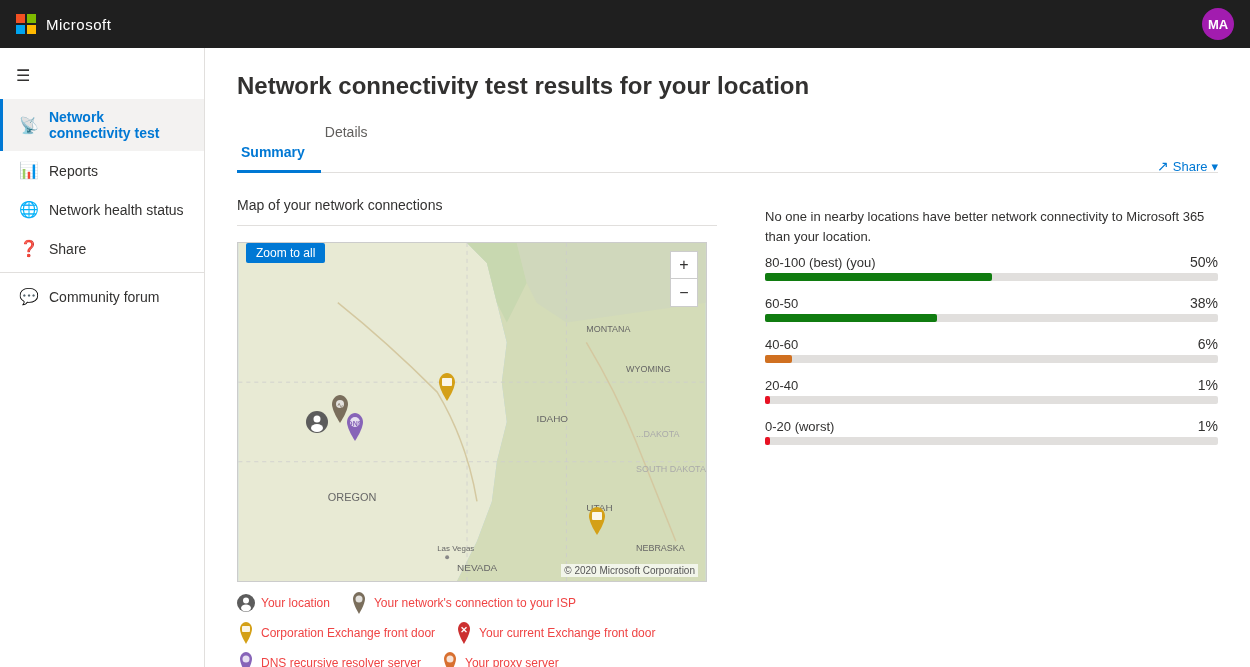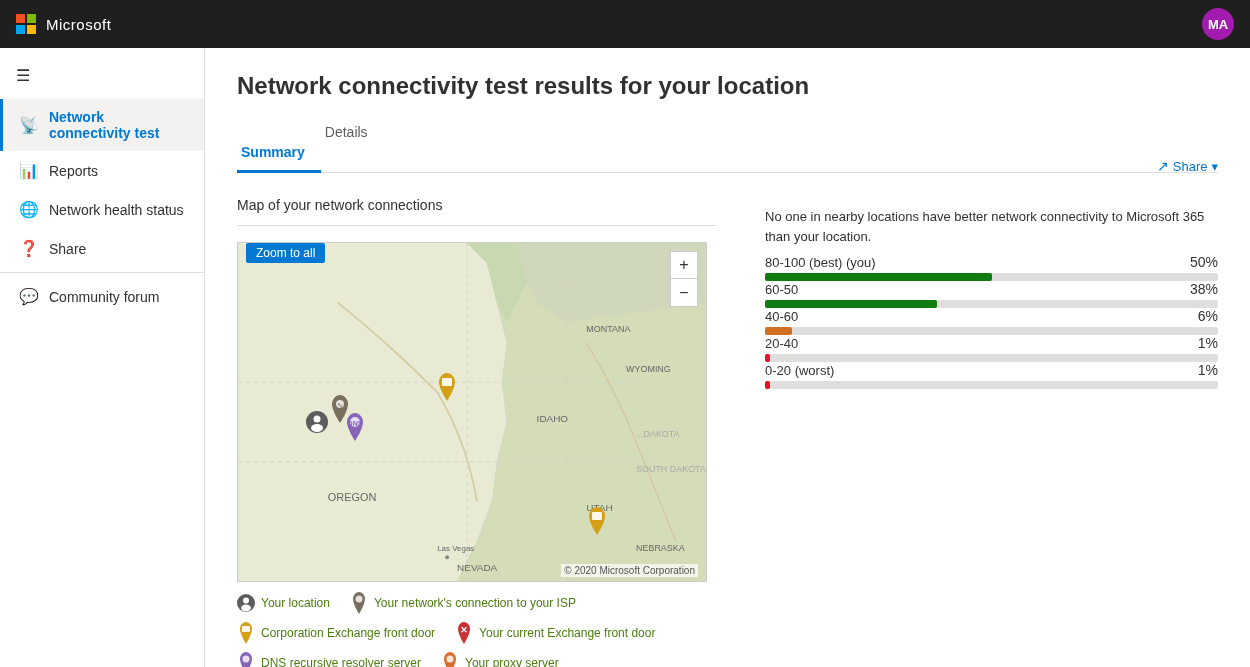--- a/index.html
+++ b/index.html
@@ -136,26 +136,26 @@
     }
 
     
     .map-pin {
       position: absolute;
       z-index: 5;
     }
 
     
     .legend { display: flex; flex-wrap: wrap; gap: 8px 20px; margin-top: 12px; }
-    .legend-item { display: flex; align-items: center; gap: 6px; font-size: 12px; color: #4d7c0f; }
+    .legend-item { display: flex; align-items: center; gap: 6px; font-size: 12px; color: #ef4444; }
 
     
     .quality-description { font-size: 13px; color: #323130; margin-bottom: 16px; line-height: 1.5; }
     .quality-chart { margin-top: 8px; }
-    .chart-row { }
+    .chart-row { margin-bottom: 14px; }
     .chart-label-row { display: flex; justify-content: space-between; align-items: center; margin-bottom: 3px; }
     .chart-label { font-size: 13px; color: #323130; }
     .chart-pct { font-size: 14px; color: #323130; }
     .chart-bar-bg { height: 8px; background: #e1dfdd; border-radius: 2px; position: relative; }
     .chart-bar-fill { height: 8px; border-radius: 2px; position: absolute; left: 0; top: 0; }
     .bar-green-dark { background: #107c10; }
     .bar-green { background: #107c10; }
     .bar-orange { background: #d83b01; }
     .bar-red { background: #e81123; }
 

